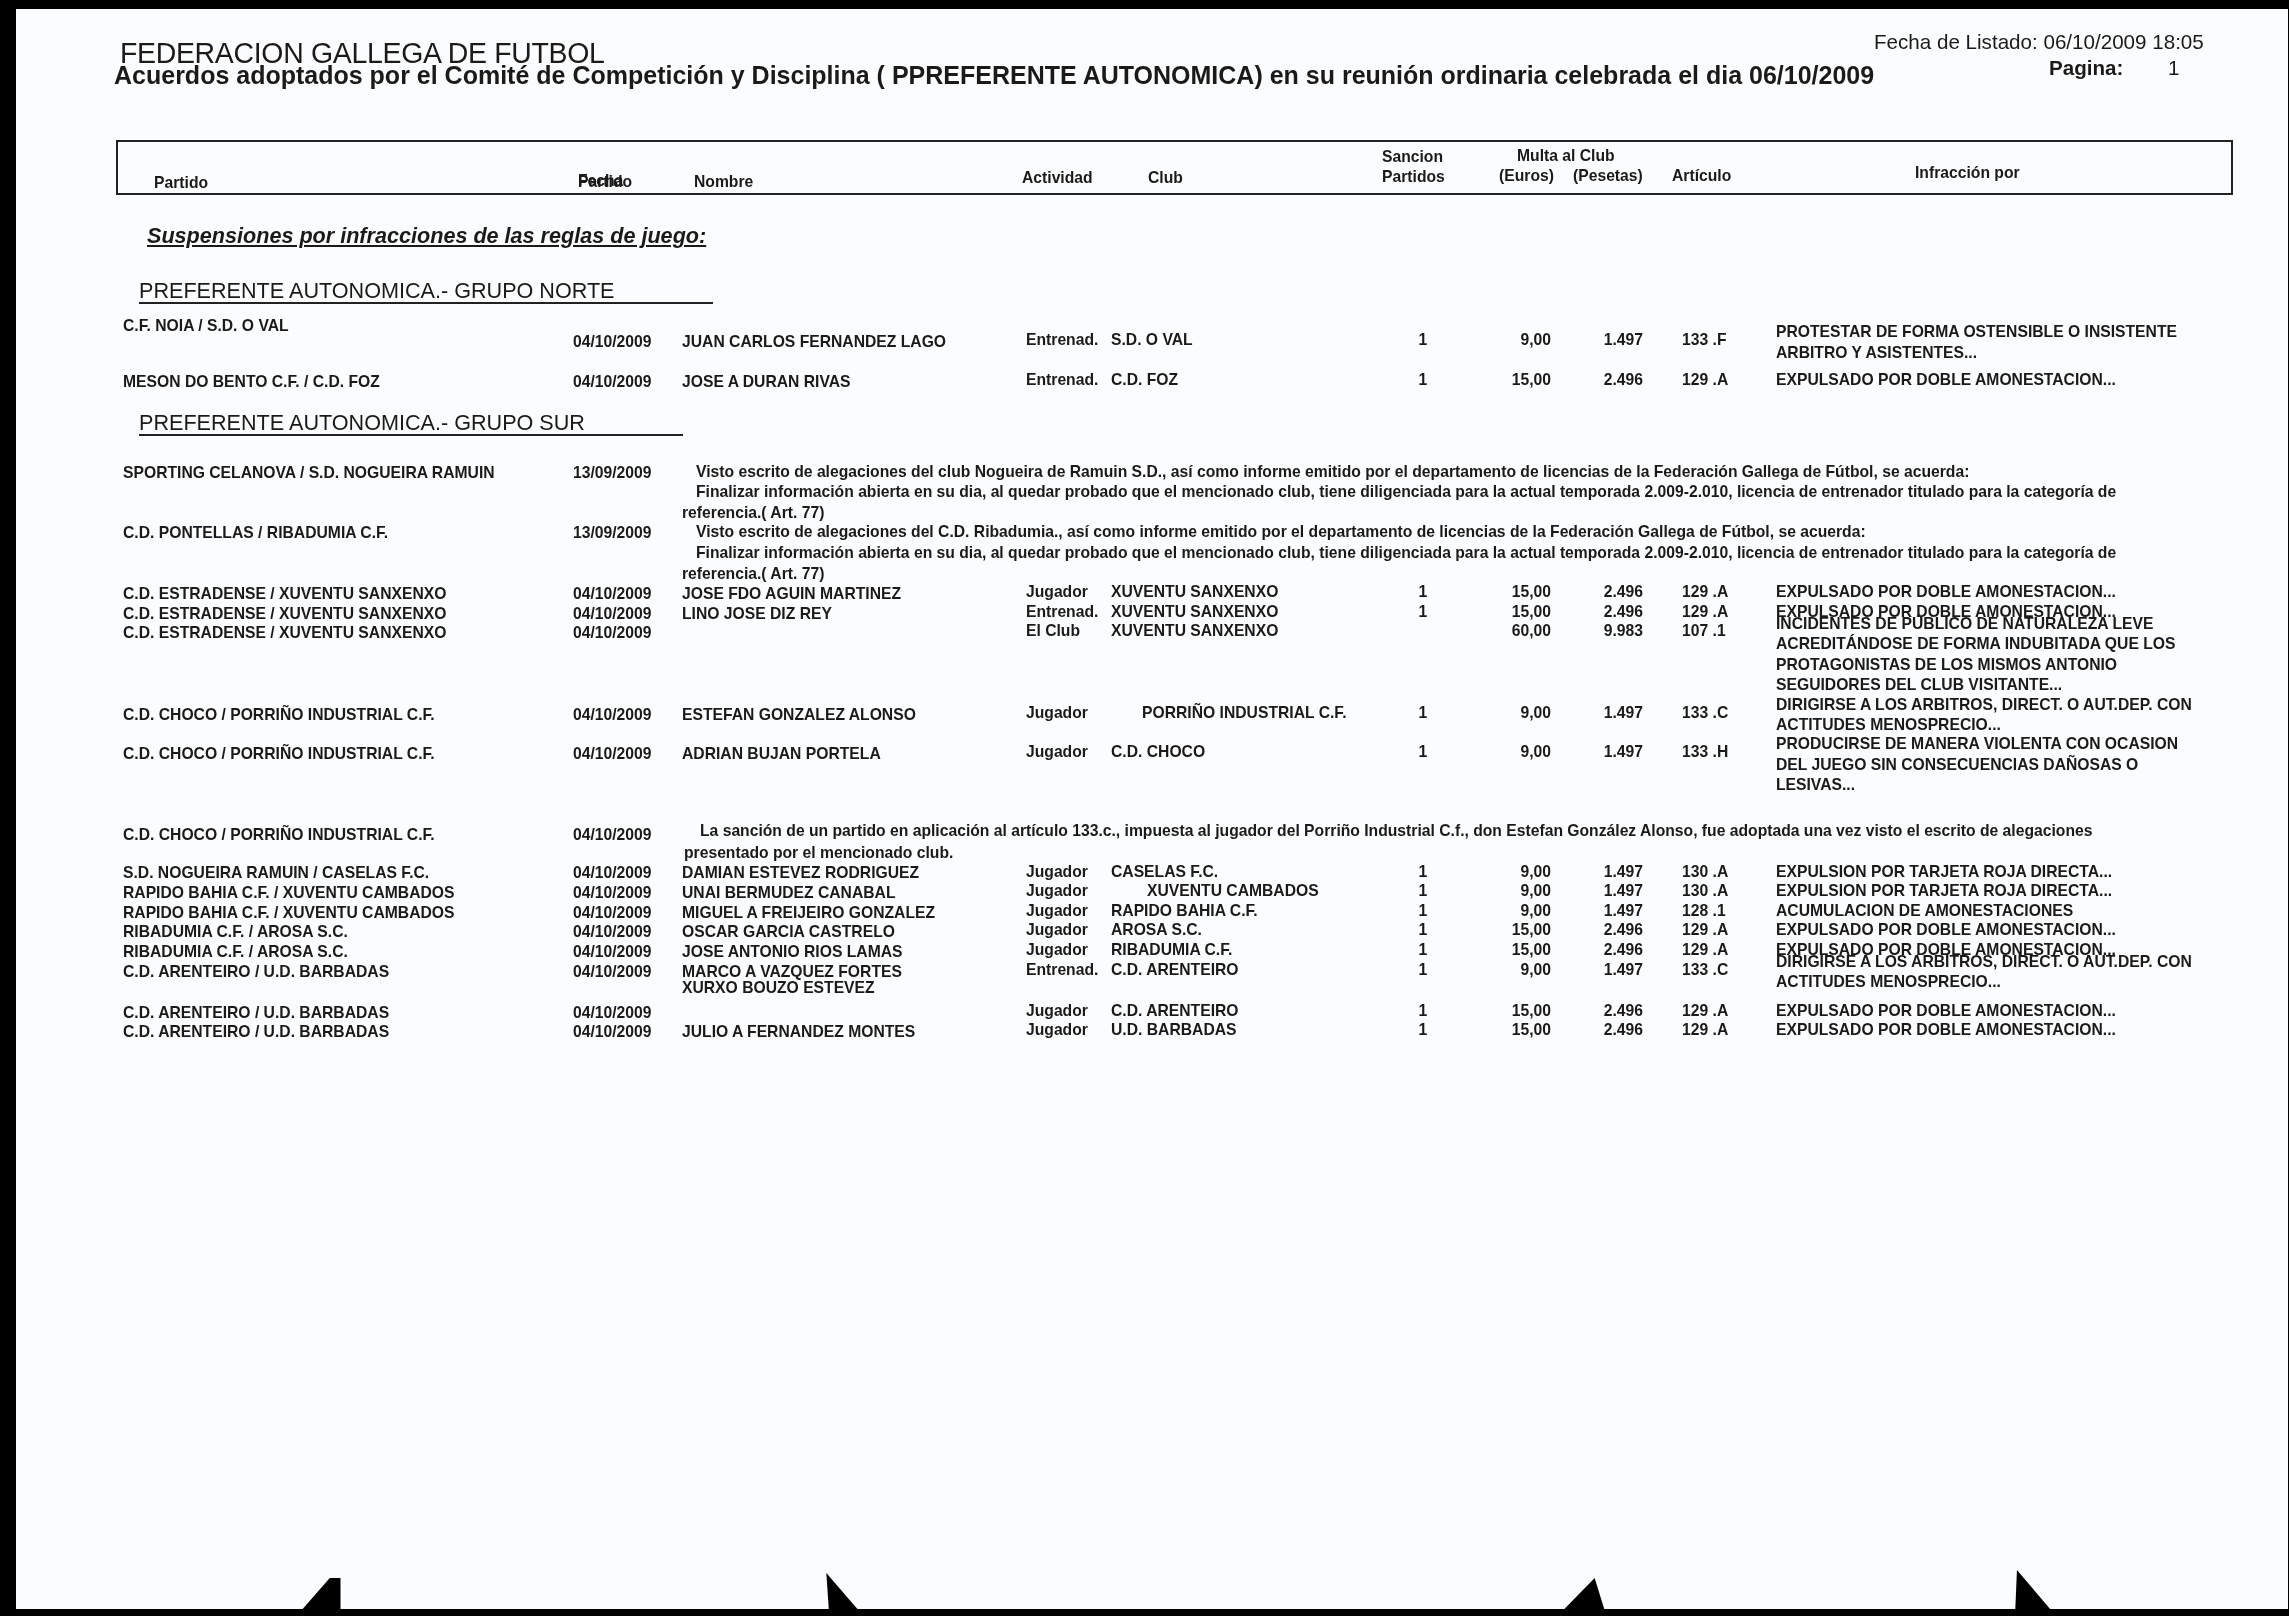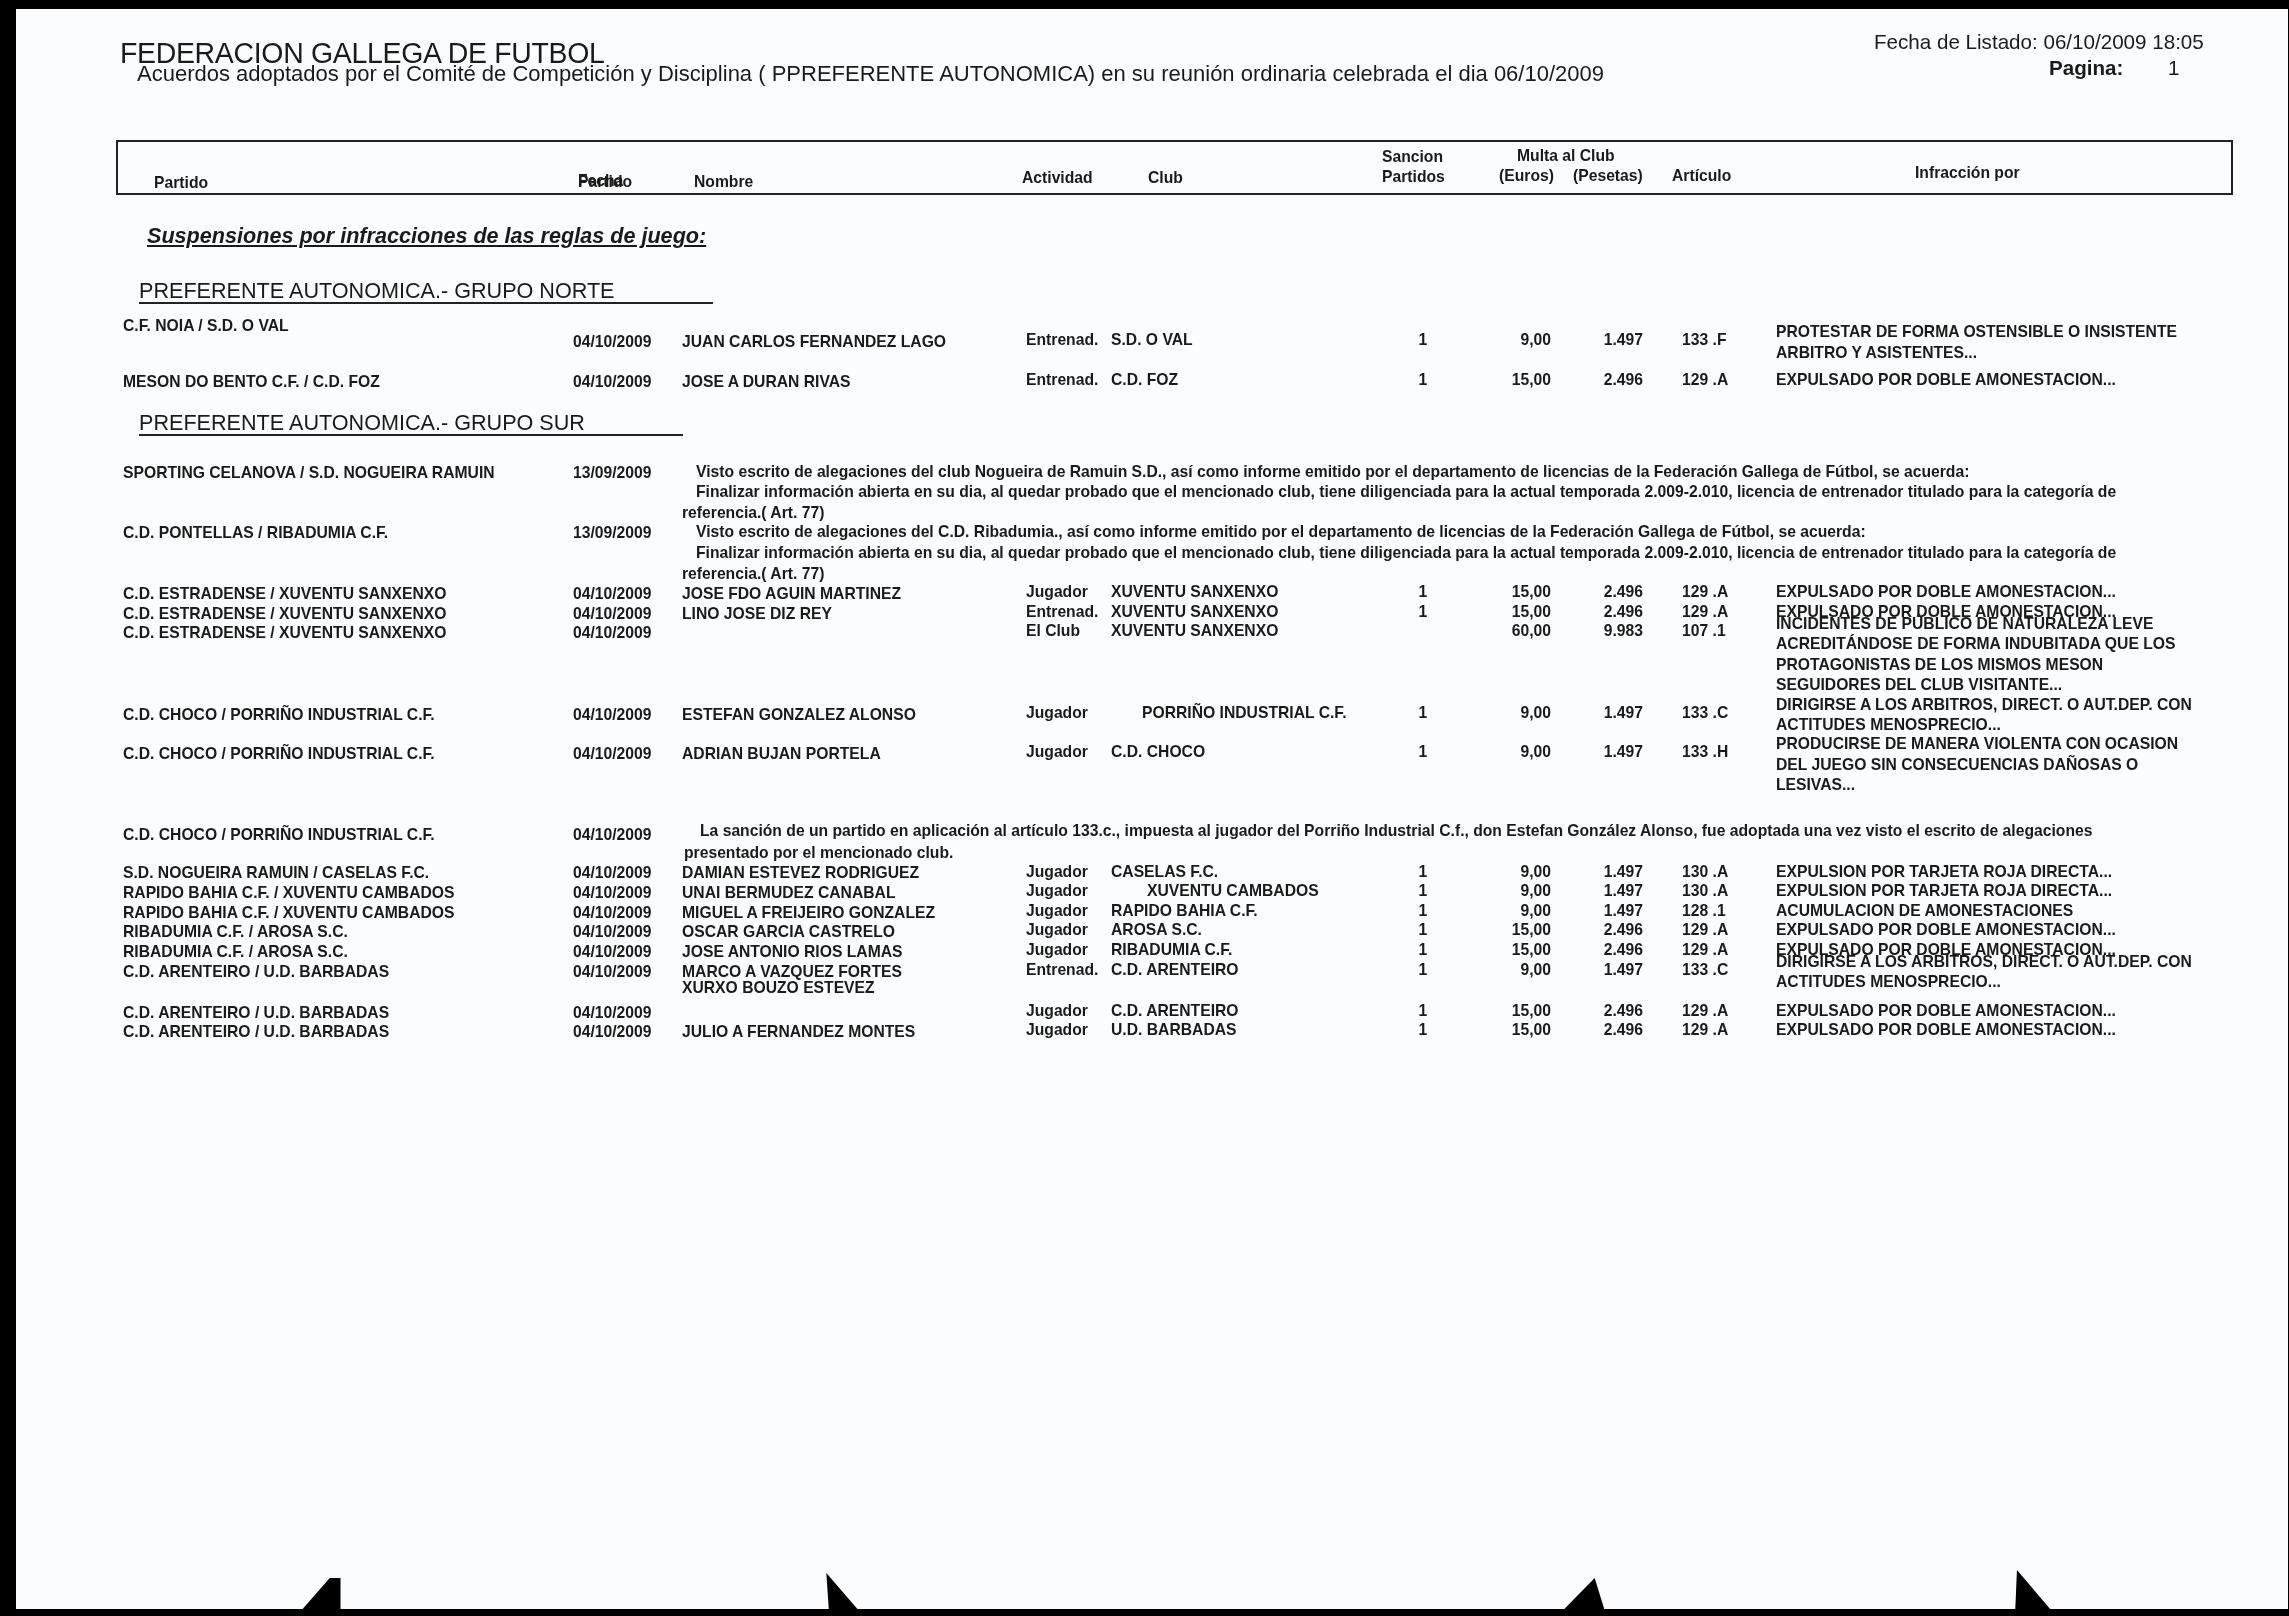--- a/index.html
+++ b/index.html
@@ -8,21 +8,21 @@
     background: #000;
     font-family: "Liberation Sans", sans-serif;
     color: #1a1a1a;
   }
   .page {
     position: absolute; left: 15.7px; top: 8.8px; width: 2272px; height: 1600px;
     background: #fbfcfd;
   }
   .abs { position: absolute; white-space: nowrap; }
   .title { left: 120px; top: 37px; font-size: 29px; font-weight: normal; letter-spacing: -0.3px; transform: scaleX(0.98); transform-origin: left; }
-  .subtitle { left: 137px; top: 61px; font-size: 22px; font-weight: normal; }
+  .subtitle { left: 114px; top: 61px; font-size: 25px; font-weight: bold; }
   .listdate { left: 1874px; top: 30px; font-size: 20.6px; }
   .pagelbl { left: 2049px; top: 56px; font-size: 20.6px; font-weight: bold; }
   .pagenum { left: 2168px; top: 56px; font-size: 20.6px; }
   .hdrbox {
     position: absolute; left: 116px; top: 140px; width: 2117px; height: 55px;
     border: 2px solid #222; box-sizing: border-box;
   }
   .hdr { font-size: 15.7px; font-weight: bold; position: absolute; white-space: nowrap; line-height: 18.6px; }
   .section-title { left: 147px; top: 223px; font-size: 21.6px; font-weight: bold; font-style: italic; text-decoration: underline; }
   .group {
@@ -127,21 +127,21 @@
     <div class="cell c-fecha" style="top: 624px;">04/10/2009</div>
     <div class="cell c-nombre" style="top: 624px;"></div>
     <div class="cell c-act" style="top: 622px;">El Club</div>
     <div class="cell c-club" style="top: 622px;">XUVENTU SANXENXO</div>
     <div class="cell c-sanc" style="top: 622px;"></div>
     <div class="cell c-eur" style="top: 622px;">60,00</div>
     <div class="cell c-pes" style="top: 622px;">9.983</div>
     <div class="cell c-art" style="top: 622px;">107 .1</div>
     <div class="cell c-inf" style="top: 615px;">INCIDENTES DE PÚBLICO DE NATURALEZA LEVE</div>
     <div class="cell c-inf" style="top: 635px;">ACREDITÁNDOSE DE FORMA INDUBITADA QUE LOS</div>
-    <div class="cell c-inf" style="top: 656px;">PROTAGONISTAS DE LOS MISMOS MESON</div>
+    <div class="cell c-inf" style="top: 656px;">PROTAGONISTAS DE LOS MISMOS ANTONIO</div>
     <div class="cell c-inf" style="top: 676px;">SEGUIDORES DEL CLUB VISITANTE...</div>
     <div class="cell c-partido" style="top: 706px;">C.D. CHOCO / PORRIÑO INDUSTRIAL C.F.</div>
     <div class="cell c-fecha" style="top: 706px;">04/10/2009</div>
     <div class="cell c-nombre" style="top: 706px;">ESTEFAN GONZALEZ ALONSO</div>
     <div class="cell c-act" style="top: 704px;">Jugador</div>
     <div class="cell c-club" style="top: 704px; margin-left: 31px;">PORRIÑO INDUSTRIAL C.F.</div>
     <div class="cell c-sanc" style="top: 704px;">1</div>
     <div class="cell c-eur" style="top: 704px;">9,00</div>
     <div class="cell c-pes" style="top: 704px;">1.497</div>
     <div class="cell c-art" style="top: 704px;">133 .C</div>

